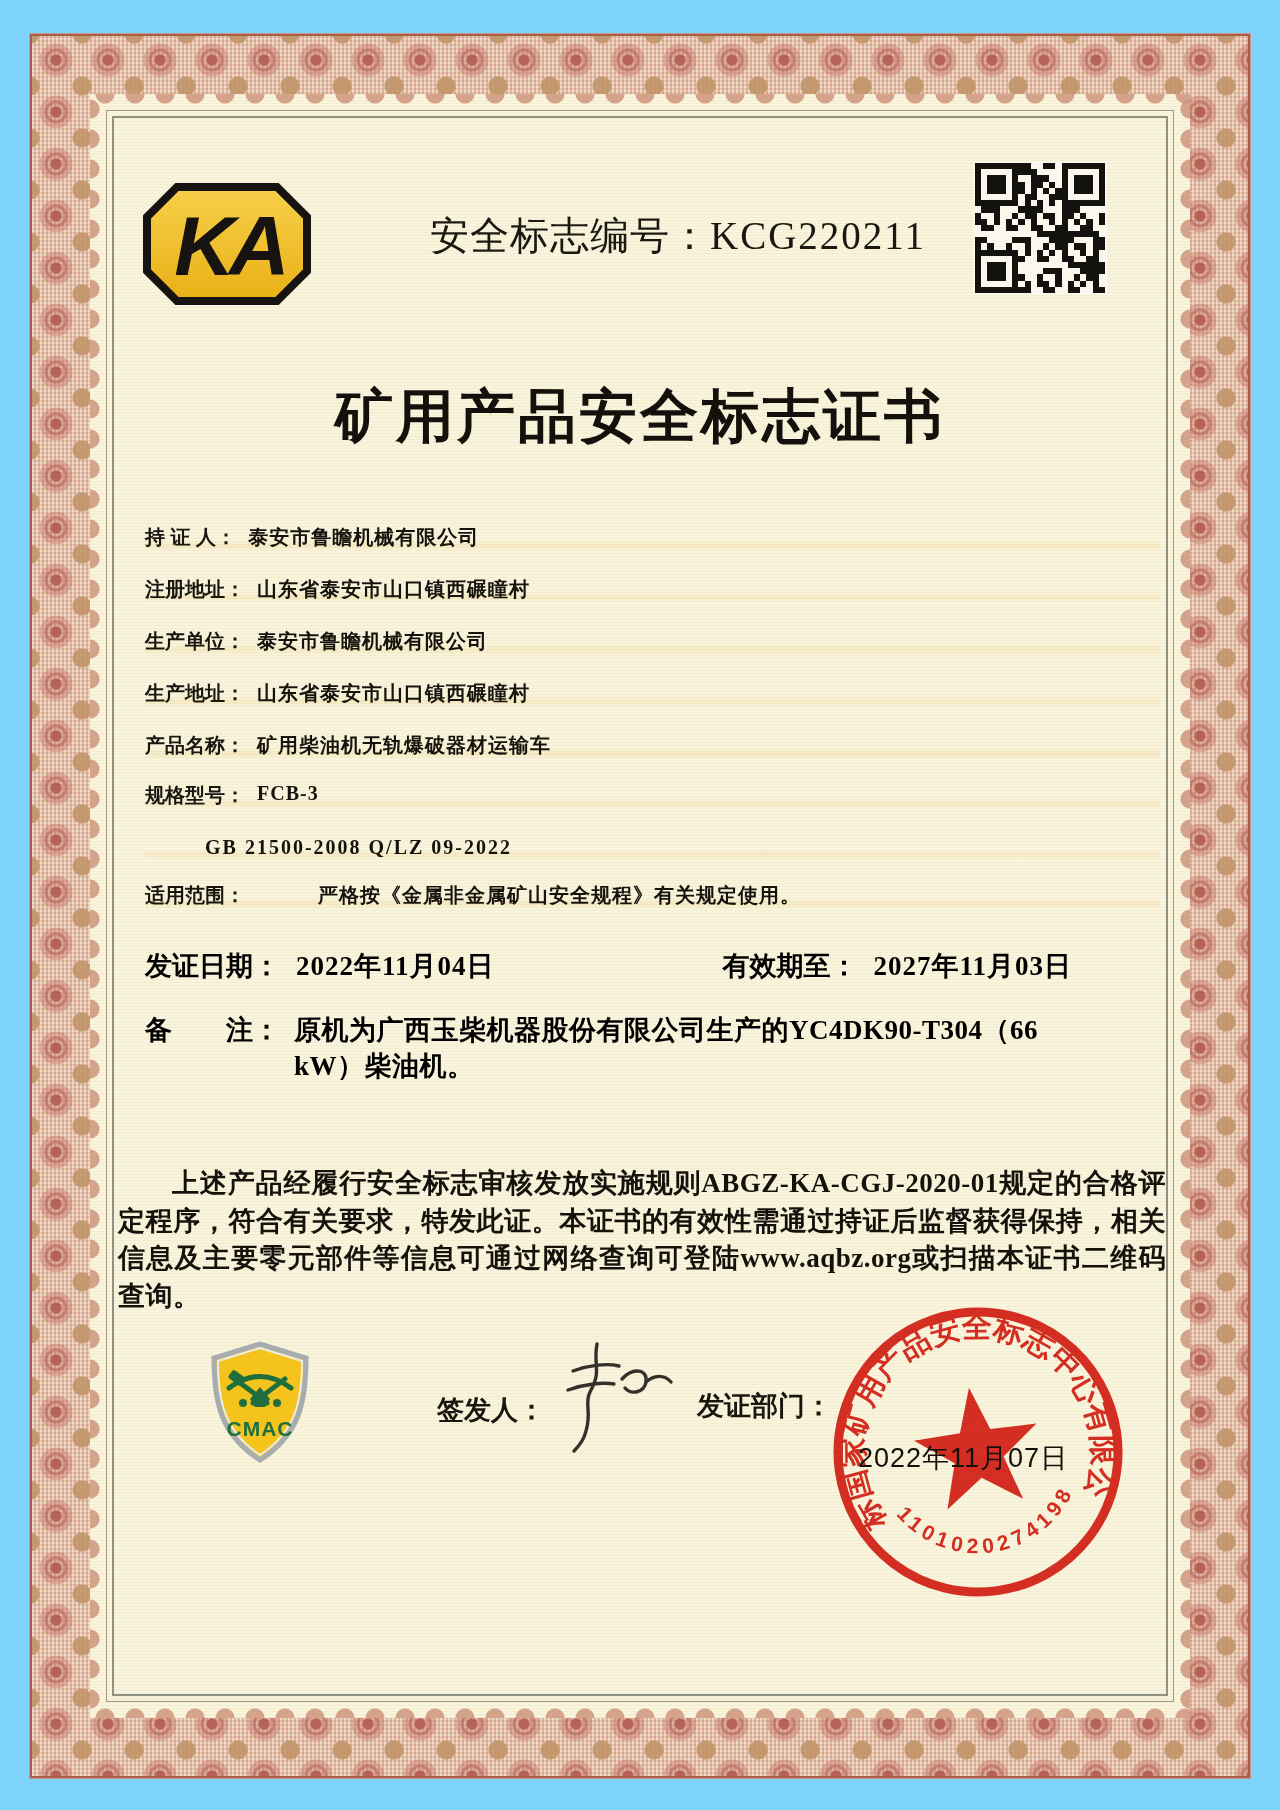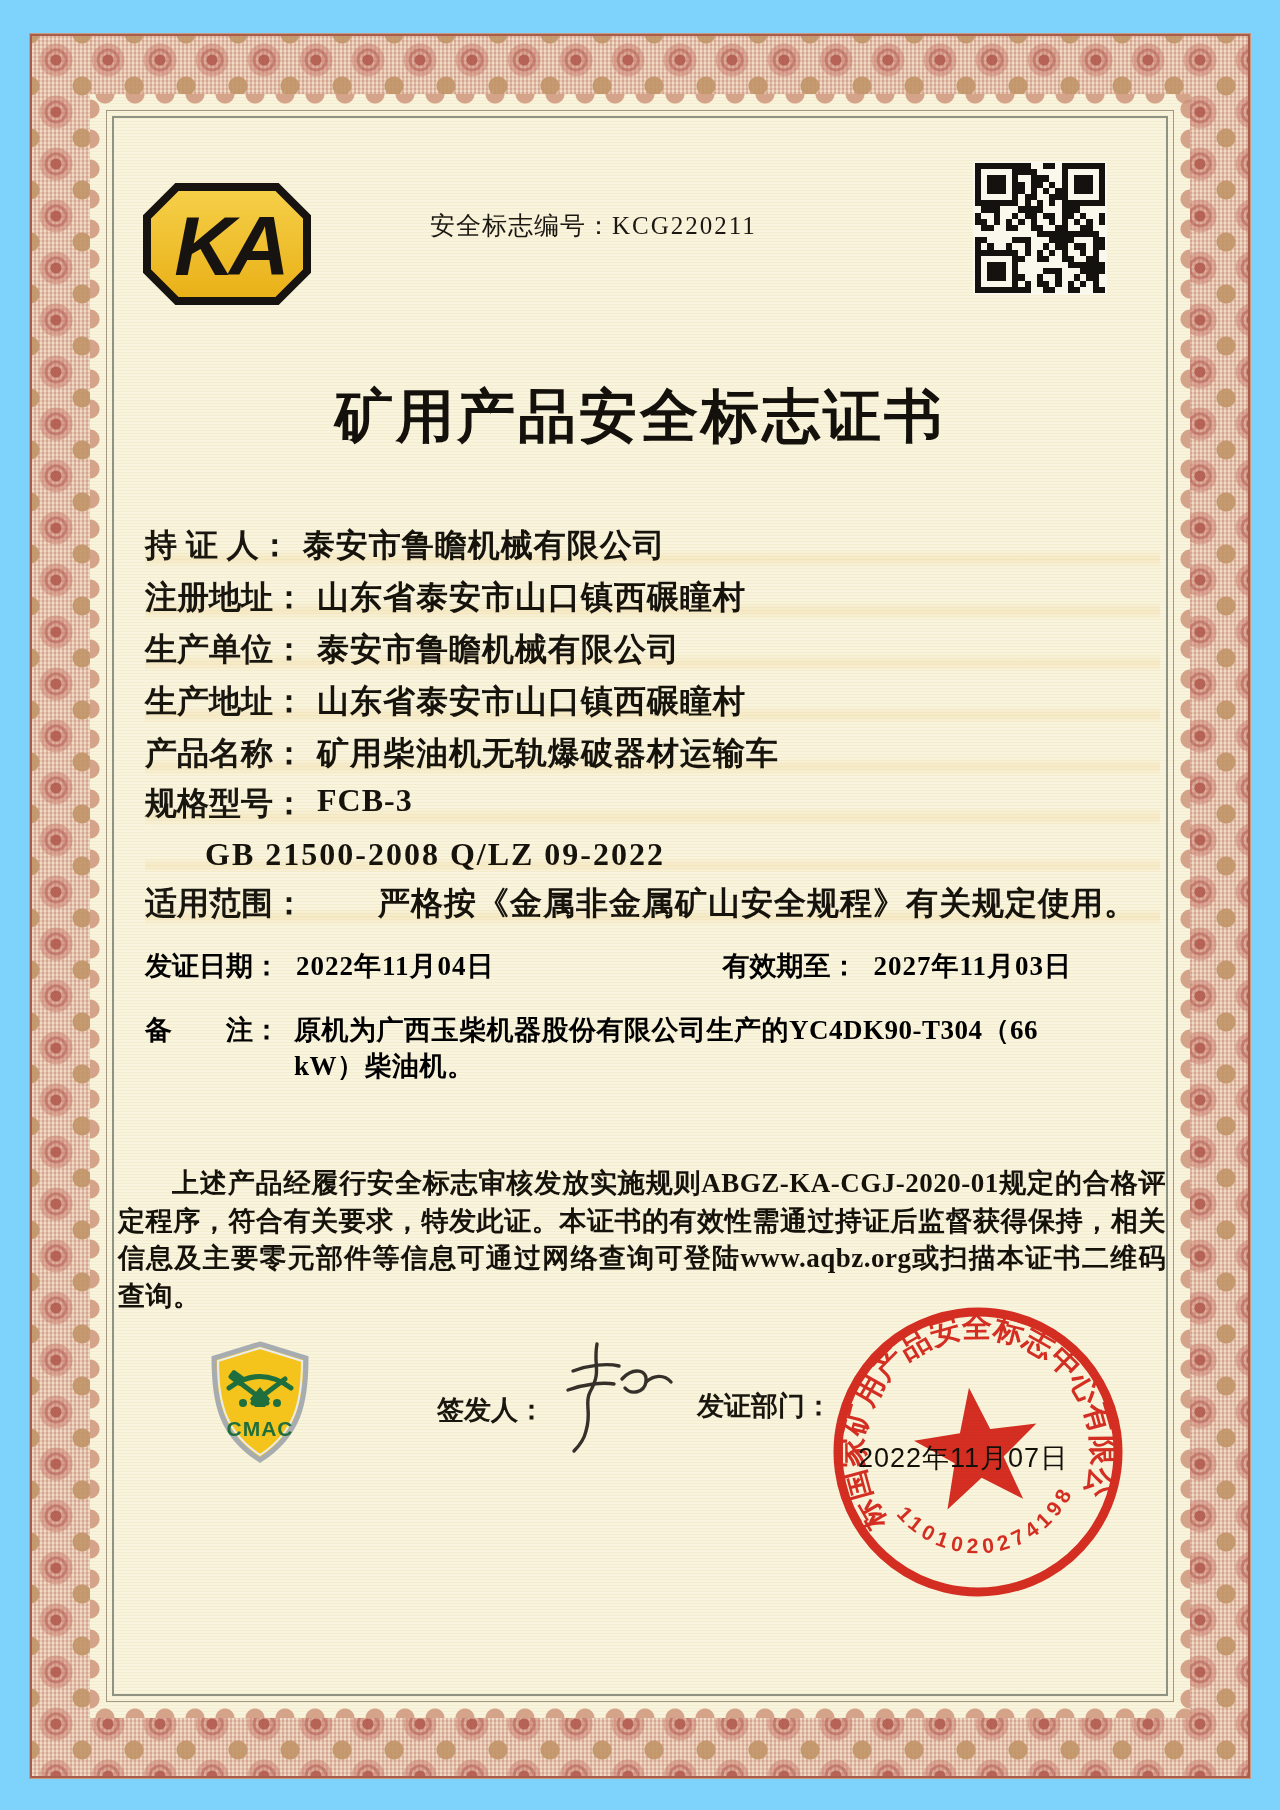--- a/index.html
+++ b/index.html
@@ -33,30 +33,30 @@
   .scal{position:absolute;pointer-events:none;}
   .scal-t{left:90px;right:90px;top:94px;height:12px;background:radial-gradient(circle 13px at 50% 0, rgba(203,144,118,.8) 0 9px, rgba(203,144,118,0) 10px);background-size:30px 12px;background-repeat:repeat-x;}
   .scal-b{left:90px;right:90px;bottom:92px;height:12px;background:radial-gradient(circle 13px at 50% 100%, rgba(203,144,118,.8) 0 9px, rgba(203,144,118,0) 10px);background-size:30px 12px;background-repeat:repeat-x;}
   .scal-l{top:94px;bottom:92px;left:90px;width:12px;background:radial-gradient(circle 13px at 0 50%, rgba(203,144,118,.8) 0 9px, rgba(203,144,118,0) 10px);background-size:12px 30px;background-repeat:repeat-y;}
   .scal-r{top:94px;bottom:92px;right:90px;width:12px;background:radial-gradient(circle 13px at 100% 50%, rgba(203,144,118,.8) 0 9px, rgba(203,144,118,0) 10px);background-size:12px 30px;background-repeat:repeat-y;}
   .frame1{position:absolute;left:106px;top:110px;right:106px;bottom:108px;border:1px solid #a59881;pointer-events:none;}
   .frame2{position:absolute;left:112px;top:116px;right:112px;bottom:114px;border:2px solid #8e9383;pointer-events:none;}
 
   
   .ka-logo{position:absolute;left:143px;top:183px;width:168px;height:122px;}
-  .certno{position:absolute;left:430px;top:209px;font-family:"Liberation Serif",serif;font-size:25px;color:#1b1812;letter-spacing:1px;white-space:nowrap;}
+  .certno{position:absolute;left:430px;top:209px;font-family:"Liberation Serif",serif;font-size:39px;color:#1b1812;letter-spacing:1px;white-space:nowrap;}
   .certno .num{font-family:"Liberation Serif",serif;letter-spacing:2px;}
   .qr{position:absolute;left:973px;top:161px;width:134px;height:134px;background:#faf7ec;padding:2px;box-sizing:border-box;display:grid;grid-template-columns:repeat(21,1fr);grid-template-rows:repeat(21,1fr);}
   .qr div{width:100%;height:100%;}
   .qr .on{background:#14120e;}
 
   .title{position:absolute;left:0;right:0;top:378px;text-align:center;font-size:58px;font-weight:900;letter-spacing:3px;color:#14110c;}
 
   
-  .row{position:absolute;left:145px;right:120px;display:flex;align-items:flex-start;font-size:32px;
+  .row{position:absolute;left:145px;right:120px;display:flex;align-items:flex-start;font-size:20px;
        background:linear-gradient(180deg, rgba(240,216,150,0) 58%, rgba(238,211,140,.30) 80%, rgba(238,211,140,0) 100%);}
   .row .lab{font-weight:700;color:#191610;white-space:pre;flex:0 0 auto;}
   .row .val{font-family:"Liberation Serif",serif;font-weight:700;color:#16130d;margin-left:12px;letter-spacing:1px;}
   .row-std .val{margin-left:60px;letter-spacing:2px;}
   .row-scope .val{margin-left:73px;}
   .dates{position:absolute;left:145px;right:120px;top:948px;display:flex;font-size:27px;}
   .dates .grp{display:flex;}
   .dates .lab{font-weight:700;white-space:pre;}
   .dates .val{font-family:"Liberation Serif",serif;font-weight:700;margin-left:16px;letter-spacing:1px;}
   .dates .grp2{margin-left:228px;}

